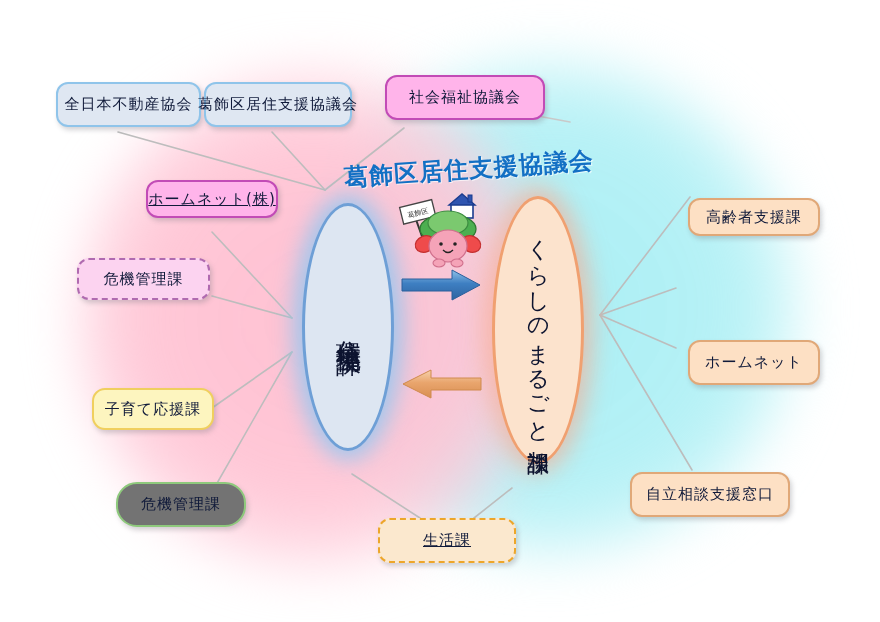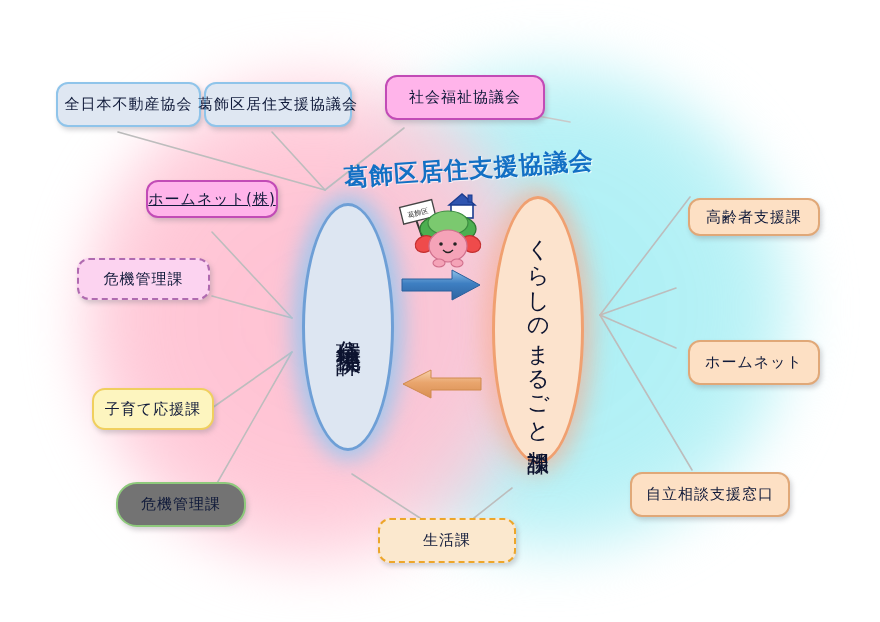--- a/index.html
+++ b/index.html
@@ -91,20 +91,21 @@
     border-radius: 13px;
   }
   .n-green {
     background: #737373;
     border-color: #8ec97c;
     border-radius: 21px;
   }
   .n-orange-dash {
     background: #fbe8ce;
     border: 2px dashed #eda62a;
+    text-decoration: underline;
   }
   .n-lav {
     background: #ffd2dd;
     border-color: #9b8fc9;
     font-size: 10px;
     letter-spacing: 0.5px;
     color: #2a2f55;
     box-shadow: 1px 2px 4px rgba(130,130,140,0.3);
   }
 

